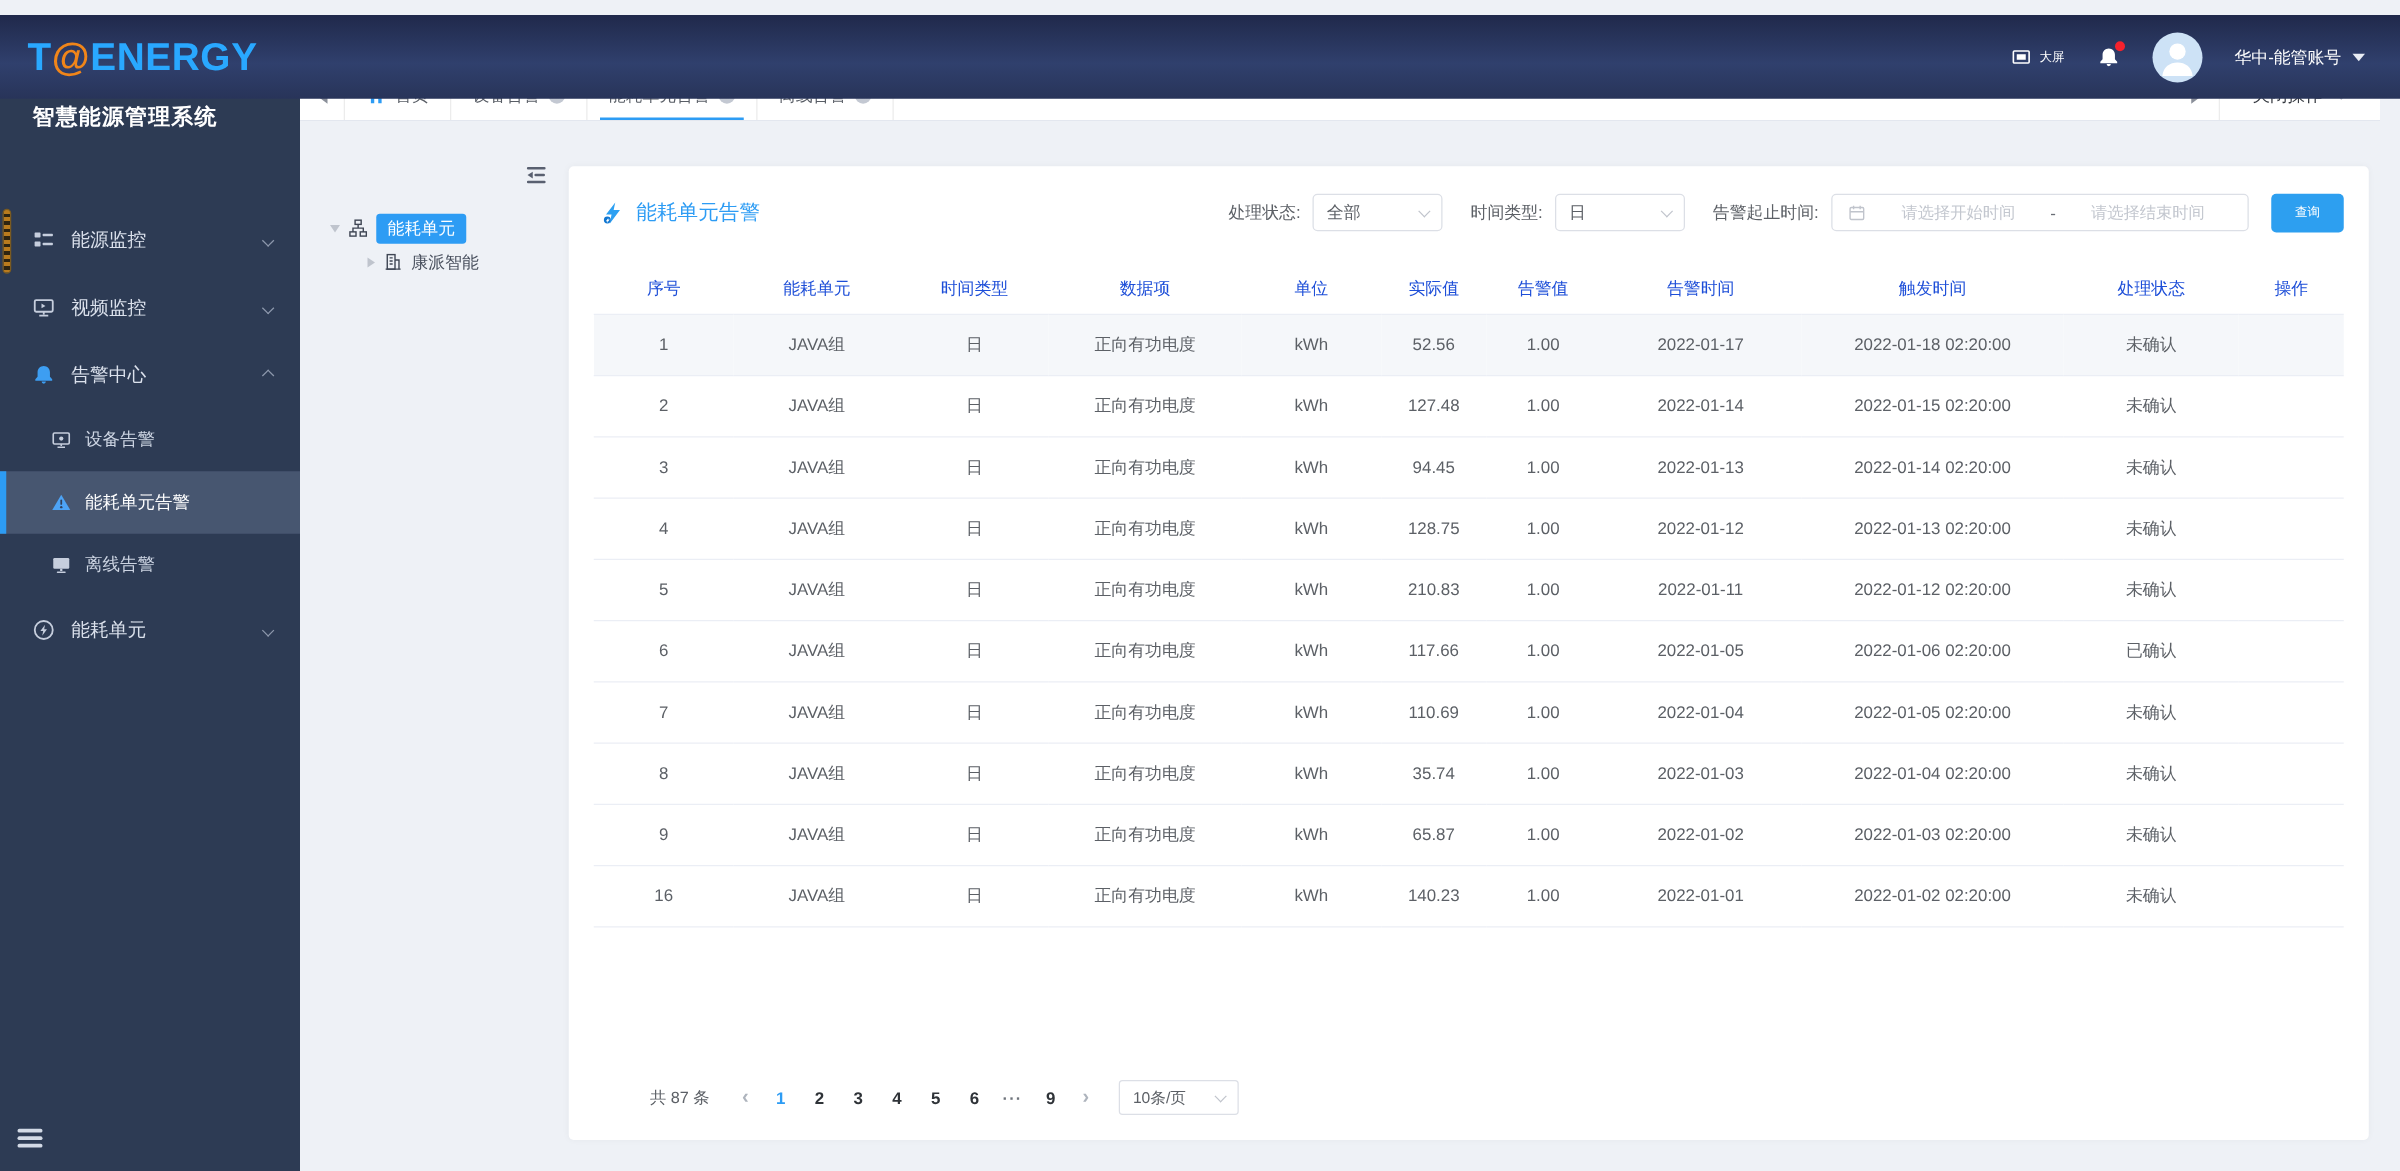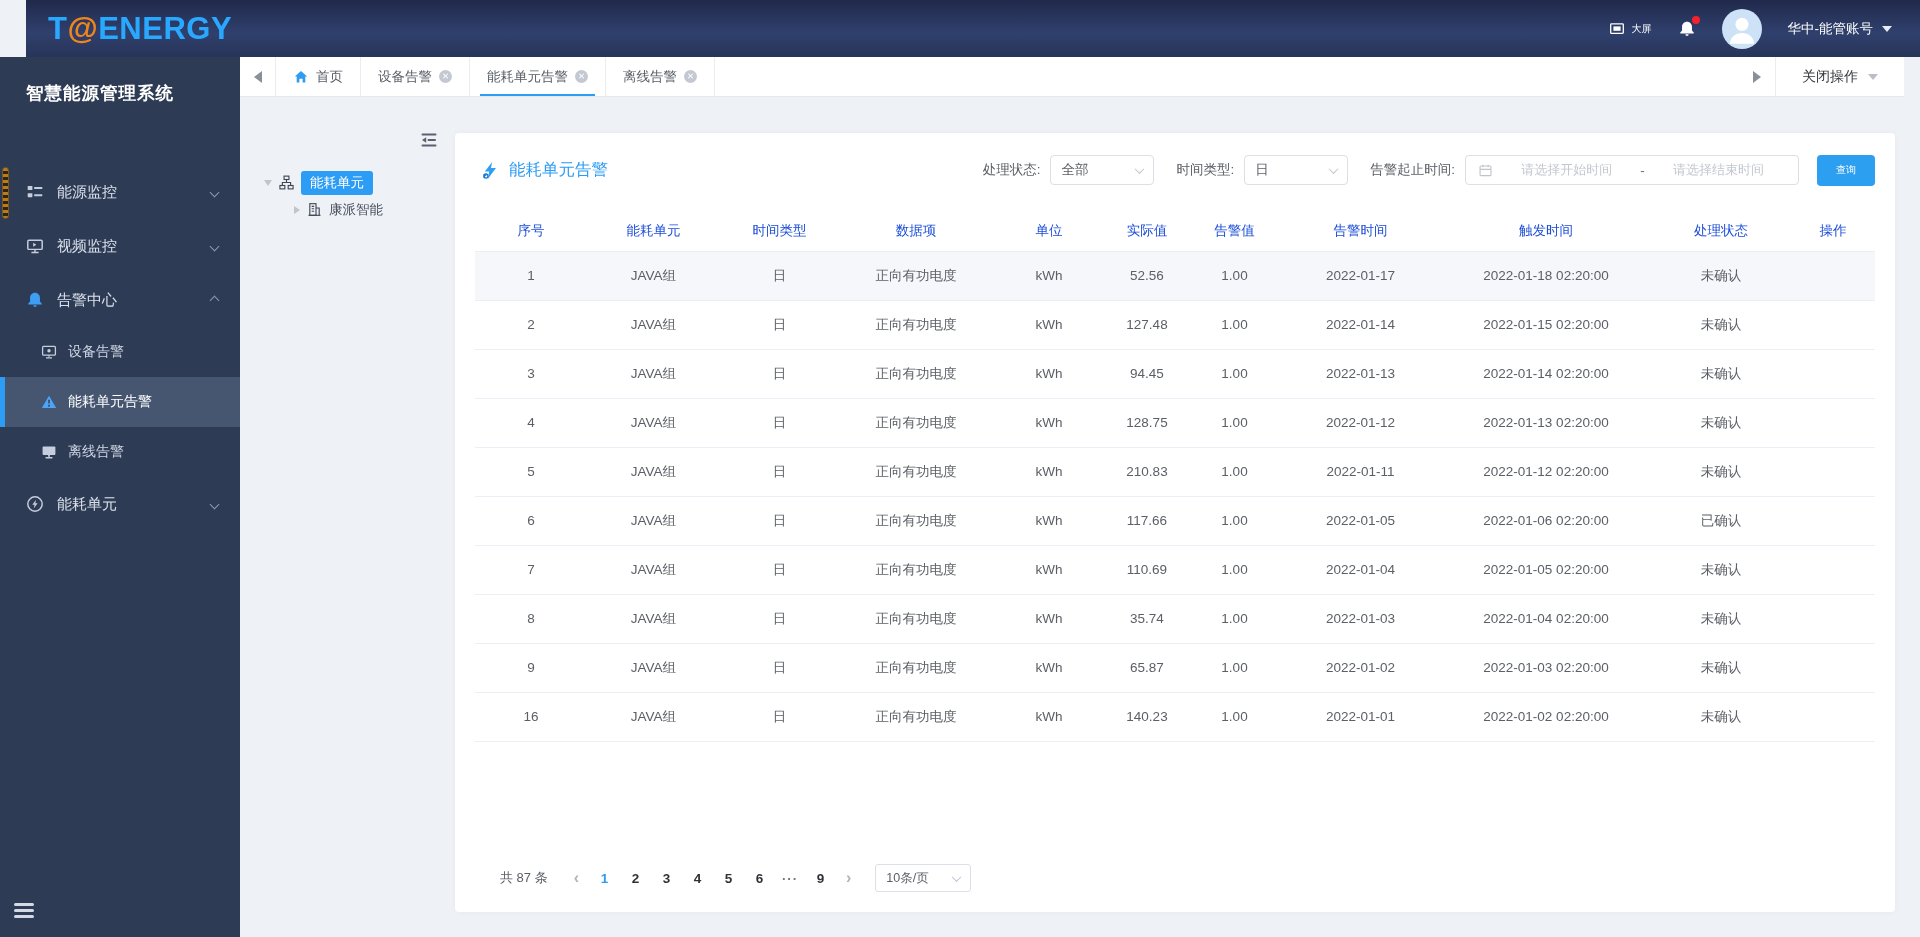--- a/index.html
+++ b/index.html
@@ -6,25 +6,24 @@
   html,body { margin:0; padding:0; }
   body {
     width:1920px; height:937px; overflow:hidden;
     font-family:"Liberation Sans","DejaVu Sans",sans-serif;
     background:#eef1f6;
   }
   .app { position:relative; width:1920px; height:937px; overflow:hidden; background:#eef1f6; }
 
   
   .topbar {
-    position:absolute; top:0; left:0; right:0; height:57px; z-index:6;
+    position:absolute; top:12px; left:0; right:0; height:67px; z-index:6;
     background:linear-gradient(180deg,#20294b 0%,#30406d 58%,#283459 100%);
     display:flex; align-items:center; justify-content:space-between;
     padding:0 28px 0 22px;
-    margin-left:26px;
   }
   .logo { font-size:31px; font-weight:800; letter-spacing:.5px; color:#29a8ff; line-height:1; }
   .logo .at { color:#f08519; }
   .hright { display:flex; align-items:center; gap:26px; color:#fff; }
   .hitem { display:flex; align-items:center; gap:7px; font-size:10px; cursor:pointer; }
   .bell-wrap { position:relative; width:18px; height:18px; cursor:pointer; }
   .dot { position:absolute; top:-4px; right:-4px; width:8px; height:8px; border-radius:50%; background:#f5222d; }
   .avatar { width:40px; height:40px; border-radius:50%; background:#cde2f6; overflow:hidden; cursor:pointer; }
   .account { display:flex; align-items:center; gap:9px; font-size:13.5px; cursor:pointer; }
   .caret-w { width:0; height:0; border-left:5px solid transparent; border-right:5px solid transparent; border-top:6px solid #e8ecf4; }
@@ -104,21 +103,21 @@
 
   .table-wrap { padding:12px 20px 0 20px; }
   table { width:100%; border-collapse:collapse; font-size:13.5px; color:#5c6066; table-layout:fixed; }
   thead th { height:40px; font-weight:400; color:#1d4ed8; border-bottom:1px solid #ebeef5; text-align:center; }
   tbody td { height:49px; text-align:center; border-bottom:1px solid #ebeef5;
     white-space:nowrap; overflow:hidden; text-overflow:ellipsis; }
   tr.hl { background:#f5f7fa; }
 
   .pagination { margin-top:auto; display:flex; align-items:center; padding:0 0 20px 45px; gap:4px;
     color:#5c6066; font-size:13px; }
-  .pg-total { margin-right:14px; }
+  .pg-total { margin-right:14px;margin-left:20px; }
   .pg-arrow { color:#aeb4bd; font-size:16px; padding:0 8px; cursor:pointer; font-weight:600; }
   .pg-num { min-width:27px; text-align:center; font-weight:700; color:#2f3338; cursor:pointer; font-size:13.5px; padding:4px 1px; }
   .pg-num.active { color:#2d9cf4; }
   .pg-dots { color:#6e737b; min-width:26px; text-align:center; letter-spacing:1px; font-weight:700; }
   .page-size { width:96px; height:28px; margin-left:12px; font-size:12.5px; color:#5c6066; border-radius:3px; }
 </style>
 </head>
 <body>
 
 <div class="app">

